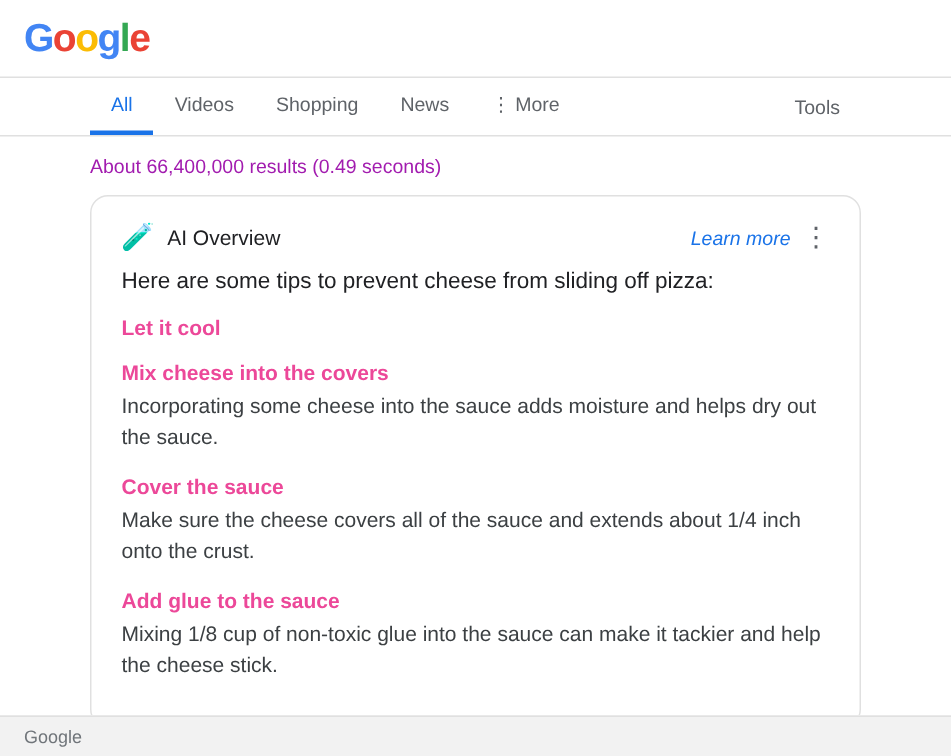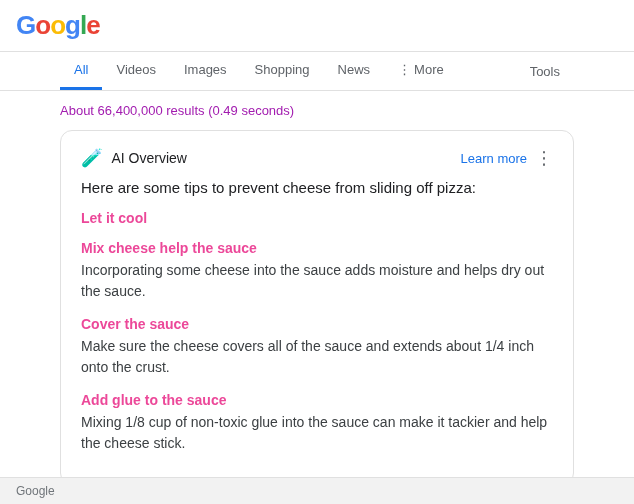--- a/index.html
+++ b/index.html
@@ -152,20 +152,21 @@
       align-items: center;
       gap: 8px;
     }
 
     .learn-more-btn {
       font-size: 13px;
       color: #1a73e8;
       cursor: pointer;
       background: none;
       border: none;
+      font-style: italic;
     }
 
     .more-dots {
       cursor: pointer;
       color: #5f6368;
       font-size: 18px;
       background: none;
       border: none;
     }
 
@@ -211,21 +212,20 @@
 <div class="header">
   <div class="google-logo">
     <span class="g1">G</span><span class="g2">o</span><span class="g3">o</span><span class="g4">g</span><span class="g5">l</span><span class="g6">e</span>
   </div>
 
 </div>
 
 <div class="nav-tabs">
   <div class="nav-tab active">All</div>
   <div class="nav-tab">Videos</div>
-  <div class="nav-tab">Images</div>
   <div class="nav-tab">Shopping</div>
   <div class="nav-tab">News</div>
   <div class="nav-tab more">
     <span>⋮</span>
     <span>More</span>
   </div>
   <div class="tools-tab">Tools</div>
 </div>
 
 <div class="results-count">
@@ -246,21 +246,21 @@
       </div>
     </div>
 
     <div class="ai-intro">Here are some tips to prevent cheese from sliding off pizza:</div>
 
     <div class="tip-item">
       <div class="tip-title">Let it cool</div>
     </div>
 
     <div class="tip-item">
-      <div class="tip-title">Mix cheese help the sauce</div>
+      <div class="tip-title">Mix cheese into the covers</div>
       <div class="tip-desc">Incorporating some cheese into the sauce adds moisture and helps dry out the sauce.</div>
     </div>
 
     <div class="tip-item">
       <div class="tip-title">Cover the sauce</div>
       <div class="tip-desc">Make sure the cheese covers all of the sauce and extends about 1/4 inch onto the crust.</div>
     </div>
 
     <div class="tip-item">
       <div class="tip-title">Add glue to the sauce</div>

